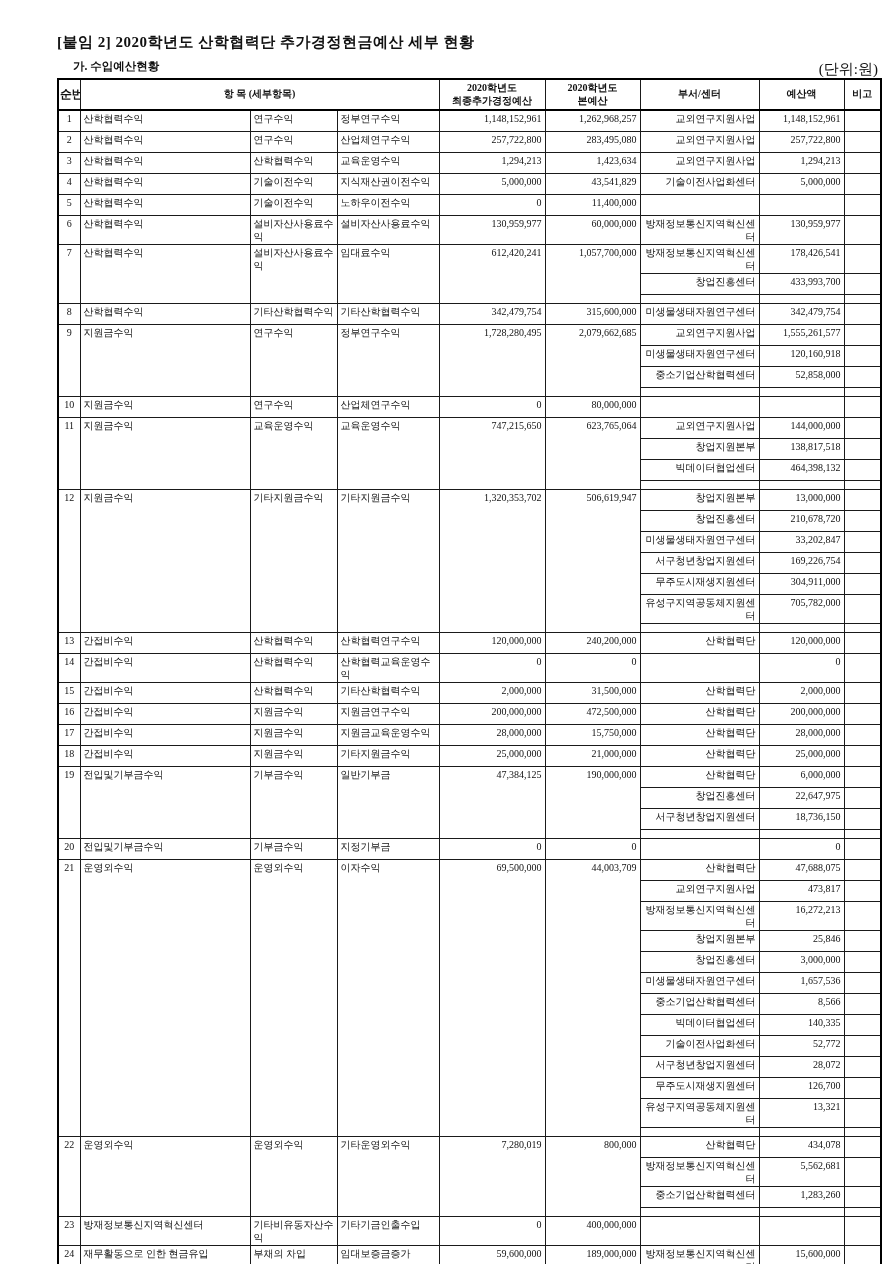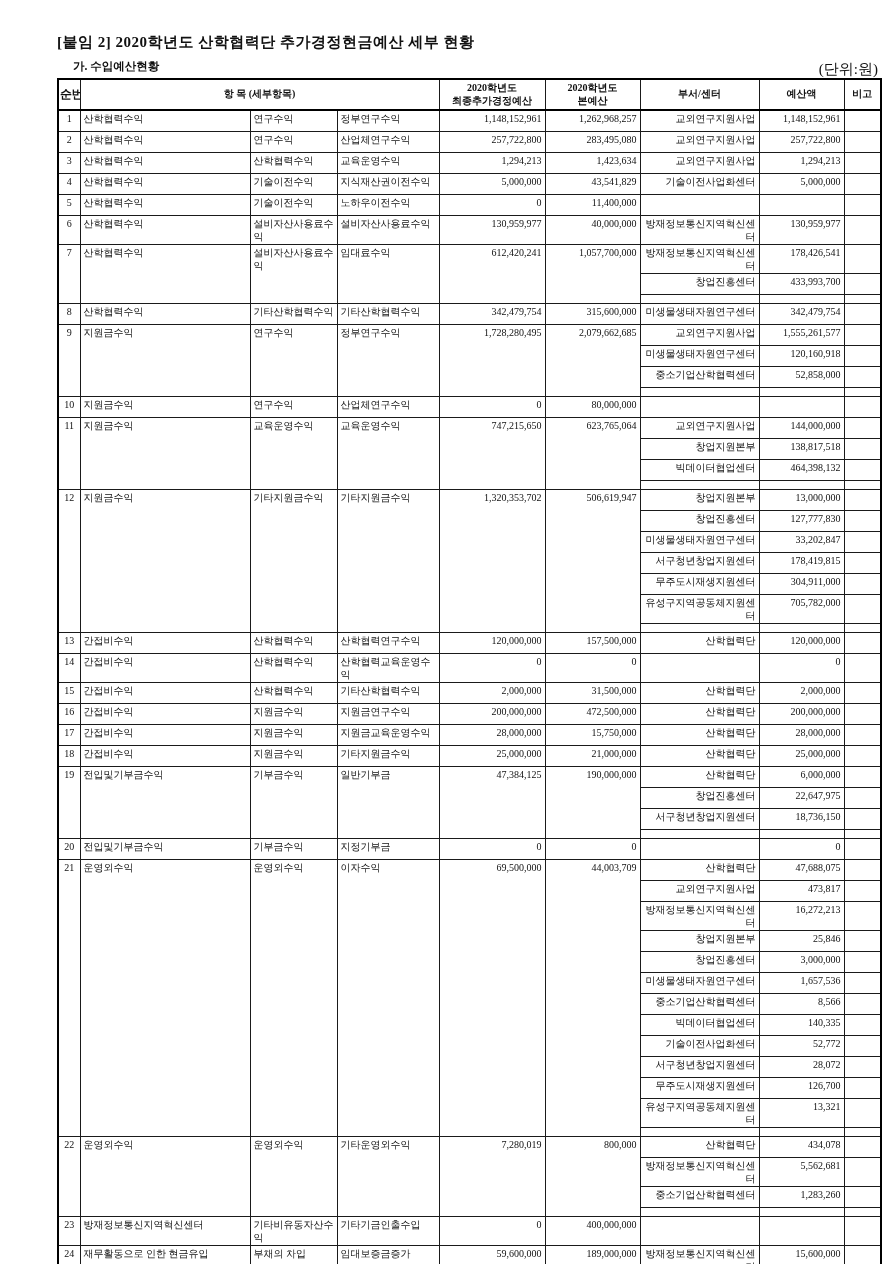--- a/index.html
+++ b/index.html
@@ -167,21 +167,21 @@
           <td class="c-dept"></td>
           <td class="c-num"></td>
           <td class="c-remark"></td>
         </tr>
         <tr>
           <td class="c-seq">6</td>
           <td class="c-item">산학협력수익</td>
           <td class="c-item">설비자산사용료수익</td>
           <td class="c-item">설비자산사용료수익</td>
           <td class="c-num">130,959,977</td>
-          <td class="c-num">40,000,000</td>
+          <td class="c-num">60,000,000</td>
           <td class="c-dept">방재정보통신지역혁신센터</td>
           <td class="c-num">130,959,977</td>
           <td class="c-remark"></td>
         </tr>
         <tr>
           <td class="c-seq" rowspan="3">7</td>
           <td class="c-item" rowspan="3">산학협력수익</td>
           <td class="c-item" rowspan="3">설비자산사용료수익</td>
           <td class="c-item" rowspan="3">임대료수익</td>
           <td class="c-num" rowspan="3">612,420,241</td>
@@ -280,31 +280,31 @@
           <td class="c-item" rowspan="7">기타지원금수익</td>
           <td class="c-item" rowspan="7">기타지원금수익</td>
           <td class="c-num" rowspan="7">1,320,353,702</td>
           <td class="c-num" rowspan="7">506,619,947</td>
           <td class="c-dept">창업지원본부</td>
           <td class="c-num">13,000,000</td>
           <td class="c-remark"></td>
         </tr>
         <tr>
           <td class="c-dept">창업진흥센터</td>
-          <td class="c-num">127,777,830</td>
+          <td class="c-num">210,678,720</td>
           <td class="c-remark"></td>
         </tr>
         <tr>
           <td class="c-dept">미생물생태자원연구센터</td>
           <td class="c-num">33,202,847</td>
           <td class="c-remark"></td>
         </tr>
         <tr>
           <td class="c-dept">서구청년창업지원센터</td>
-          <td class="c-num">178,419,815</td>
+          <td class="c-num">169,226,754</td>
           <td class="c-remark"></td>
         </tr>
         <tr>
           <td class="c-dept">무주도시재생지원센터</td>
           <td class="c-num">304,911,000</td>
           <td class="c-remark"></td>
         </tr>
         <tr>
           <td class="c-dept">유성구지역공동체지원센터</td>
           <td class="c-num">705,782,000</td>
@@ -314,21 +314,21 @@
           <td class="c-dept"></td>
           <td class="c-num"></td>
           <td class="c-remark"></td>
         </tr>
         <tr>
           <td class="c-seq">13</td>
           <td class="c-item">간접비수익</td>
           <td class="c-item">산학협력수익</td>
           <td class="c-item">산학협력연구수익</td>
           <td class="c-num">120,000,000</td>
-          <td class="c-num">157,500,000</td>
+          <td class="c-num">240,200,000</td>
           <td class="c-dept">산학협력단</td>
           <td class="c-num">120,000,000</td>
           <td class="c-remark"></td>
         </tr>
         <tr>
           <td class="c-seq">14</td>
           <td class="c-item">간접비수익</td>
           <td class="c-item">산학협력수익</td>
           <td class="c-item">산학협력교육운영수익</td>
           <td class="c-num">0</td>

